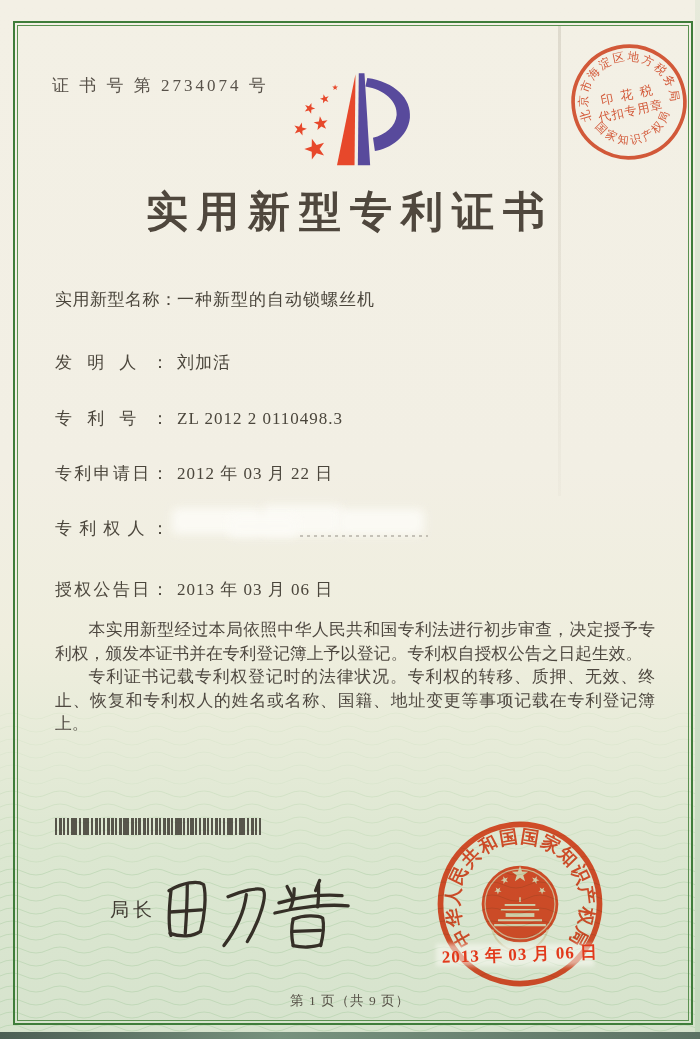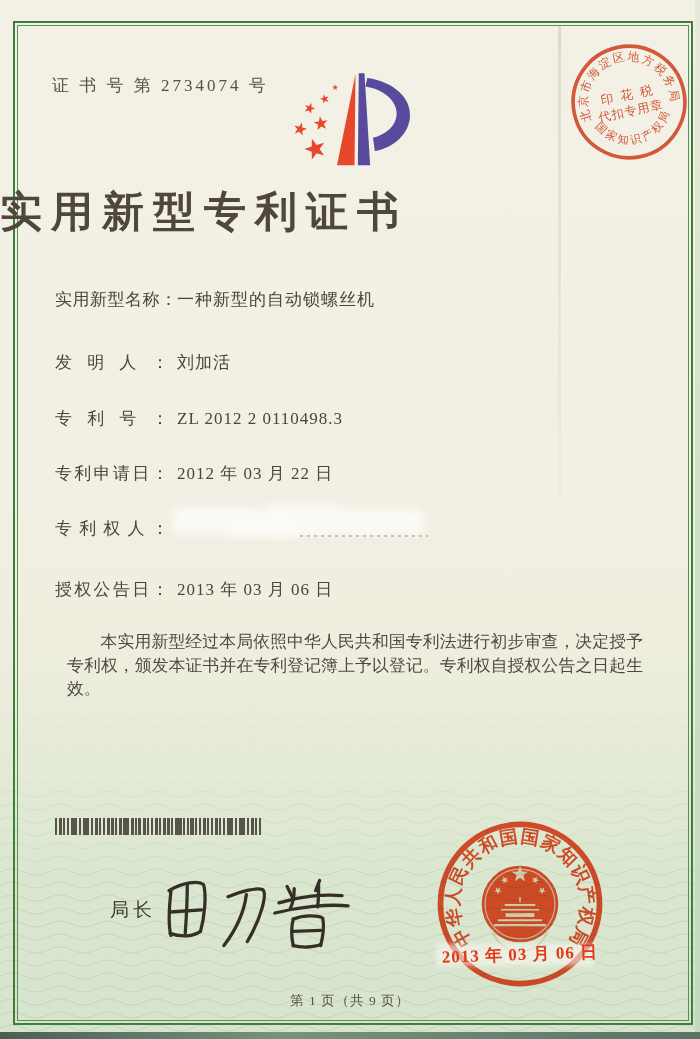--- a/index.html
+++ b/index.html
@@ -14,30 +14,30 @@
     background:linear-gradient(180deg,#e7eadb,#cfe0c8 50%,#c2d8bc);}
   .edge-bottom{position:absolute;left:0;right:0;bottom:0;height:7px;
     background:linear-gradient(90deg,#4c5e54,#77927e 40%,#5c7264);}
   .crease{position:absolute;left:558px;top:26px;width:3px;height:470px;
     background:linear-gradient(180deg,rgba(140,130,110,.20),rgba(140,130,110,.04));}
 
   .cert-no{position:absolute;left:52px;top:74px;font-size:17px;letter-spacing:3px;color:#575149;}
   .logo{position:absolute;left:284px;top:68px;width:142px;height:112px;}
   .tax-stamp{position:absolute;left:563px;top:36px;width:132px;height:132px;
     transform:rotate(-12deg);opacity:.93;mix-blend-mode:multiply;}
-  .title{position:absolute;left:0;right:0;top:184px;text-align:left;
+  .title{position:absolute;left:0;right:0;top:184px;text-align:center;
     font-size:42px;font-weight:700;letter-spacing:9px;color:#4f473d;}
 
   .field{position:absolute;left:55px;font-size:17px;white-space:nowrap;}
   .field .lbl{display:inline-block;width:114px;text-align:justify;text-align-last:justify;letter-spacing:.5px;}
   .field .val{margin-left:8px;letter-spacing:1px;}
   .f0{top:288px}.f1{top:351px}.f2{top:407px}.f3{top:462px}.f4{top:517px}.f5{top:578px}
 
   .paras{position:absolute;left:55px;width:600px;top:618px;font-size:16.8px;line-height:23.6px;text-align:justify;color:#4e4840;}
-  .paras p{margin:12px;text-indent:2em;}
+  .paras p{margin:0;text-indent:2em;}
 
   .barcode{position:absolute;left:55px;top:818px;width:208px;height:17px;opacity:.82;
     background:
       repeating-linear-gradient(90deg,#3a352e 0 2px,transparent 2px 4px),
       repeating-linear-gradient(90deg,#3a352e 0 1px,transparent 1px 6px),
       repeating-linear-gradient(90deg,transparent 0 5px,#3a352e 5px 7px,transparent 7px 13px);}
 
   .sig-label{position:absolute;left:110px;top:897px;font-size:19px;letter-spacing:4px;color:#3f3a31;}
   .sig-svg{position:absolute;left:148px;top:856px;width:215px;height:112px;}
   .sig-name-hidden{position:absolute;left:170px;top:880px;width:180px;font-size:38px;color:transparent;letter-spacing:24px;pointer-events:none;}
@@ -165,20 +165,21 @@
   </div>
 
   <div class="redact rd1"></div>
   <div class="redact rd2"></div>
   <div class="redact rd3"></div>
   <div class="redact rd4"></div>
   <div class="redact-dots"></div>
 
   <div class="paras">
     <p>本实用新型经过本局依照中华人民共和国专利法进行初步审查，决定授予专利权，颁发本证书并在专利登记簿上予以登记。专利权自授权公告之日起生效。</p>
+    <p>专利证书记载专利权登记时的法律状况。专利权的转移、质押、无效、终止、恢复和专利权人的姓名或名称、国籍、地址变更等事项记载在专利登记簿上。</p>
   </div>
 
   <div class="barcode"></div>
 
   <div class="sig-label">局长</div>
   <span class="sig-name-hidden">田力普</span>
   <svg class="sig-svg" viewBox="0 0 210 110">
     <g fill="none" stroke="#352f27" stroke-width="3.2" stroke-linecap="round" stroke-linejoin="round">
       <path d="M22 34 C20 52 19 68 22 78"></path>
       <path d="M20 34 C34 26 48 24 54 28 C57 38 55 60 51 74"></path>

